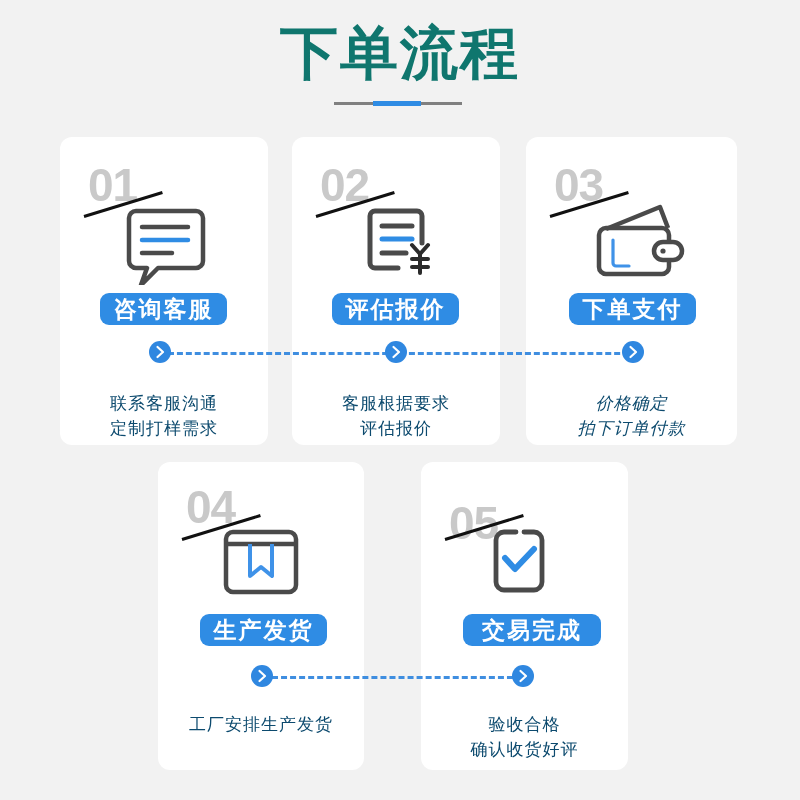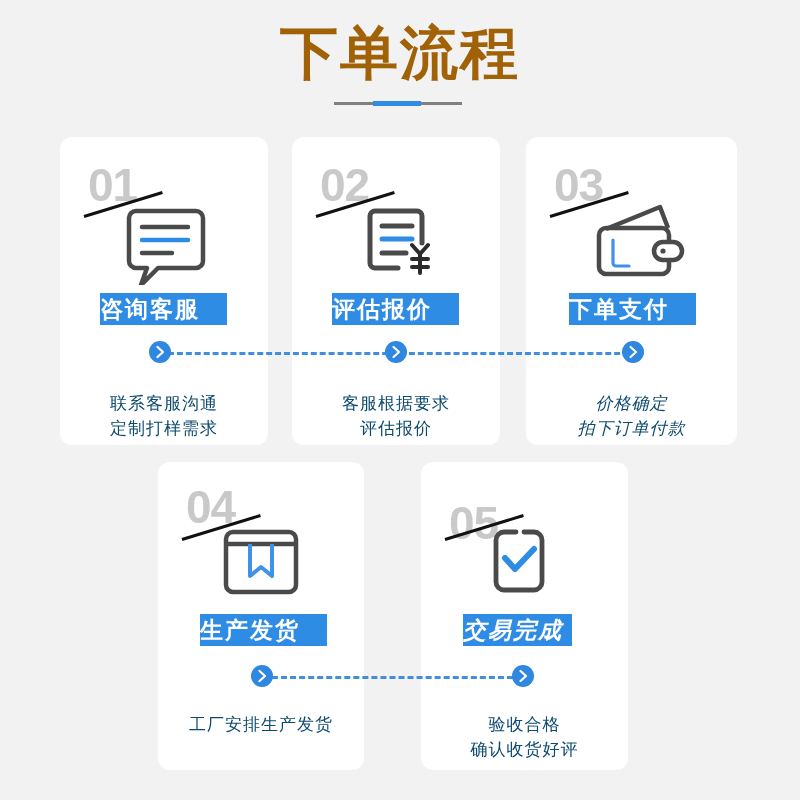--- a/index.html
+++ b/index.html
@@ -7,21 +7,21 @@
     width: 800px; height: 800px;
     background: #f2f2f2;
     font-family: "Liberation Sans", "DejaVu Sans", sans-serif;
     overflow: hidden;
   }
   #page { position: relative; width: 800px; height: 800px; background: #f2f2f2; }
 
   
   .header { position: absolute; top: 0; left: 0; width: 800px; text-align: center; }
   .page-title {
-    font-size: 58px; font-weight: bold; color: #a16207;
+    font-size: 58px; font-weight: bold; color: #0f766e;
     letter-spacing: 2px; line-height: 1; padding-top: 24px;
     font-family: "Liberation Sans", "DejaVu Sans", sans-serif;
   }
   .divider { position: absolute; top: 101px; left: 334px; width: 128px; height: 4px; }
   .divider-gray { position: absolute; left: 0; top: 1px; width: 128px; height: 3px; background: #808080; }
   .divider-blue { position: absolute; left: 39px; top: 0; width: 48px; height: 5px; background: #2f8ce4; }
 
   
   .card {
     position: absolute; background: #ffffff; border-radius: 12px;
@@ -34,22 +34,23 @@
   }
   .num-slash {
     position: absolute; width: 82px; height: 0;
     border-top: 3px solid #111111;
     transform: rotate(-17deg); transform-origin: left center;
   }
   .icon-wrap { position: absolute; }
   .badge {
     position: absolute; background: #2f8ce4; color: #ffffff;
     font-size: 23px; font-weight: bold; letter-spacing: 2px;
-    line-height: 32px; height: 32px;
-    font-family: "Liberation Sans", "DejaVu Sans", sans-serif;
+    text-align: center; line-height: 32px; height: 32px;
+    font-family: "Liberation Sans", "DejaVu Sans", sans-serif;
+    border-radius: 9px;
   }
   .desc {
     position: absolute; text-align: center; color: #0c4a6e;
     font-size: 17px; line-height: 25px; letter-spacing: 1px;
     font-family: "Liberation Sans", "DejaVu Sans", sans-serif;
   }
 
   
   .conn-line {
     position: absolute; height: 0; border-top: 3px dashed #3f8ee0;
@@ -184,21 +185,21 @@
     <div class="card-num" style="left:28px; top:38px;">05</div>
     <div class="num-slash" style="left:24px; top:76px;"></div>
 
     <div class="icon-wrap" style="left:63px; top:62px; width:82px; height:80px;">
       <svg width="82" height="80" viewBox="0 0 82 80">
         <path d="M32 8 H20 a8 8 0 0 0 -8 8 V58 a8 8 0 0 0 8 8 H50 a8 8 0 0 0 8 -8 V16 a8 8 0 0 0 -8 -8 H40" fill="none" stroke="#4a4a4a" stroke-width="4.8" stroke-linecap="round"></path>
         <path d="M21 34 L31 45 L50 25" fill="none" stroke="#2f8ce4" stroke-width="6" stroke-linecap="round" stroke-linejoin="round"></path>
       </svg>
     </div>
 
-    <div class="badge" style="left:42px; top:152px; width:109px;font-style:italic;">交易完成</div>
+    <div class="badge" style="left:42px; top:152px; width:138px;">交易完成</div>
 
     <div class="desc" style="left:0; top:250px; width:207px;">
       <div>验收合格</div>
       <div>确认收货好评</div>
     </div>
   </div>
 
   <div class="conn-line" style="left:272px; top:676px; width:250px;"></div>
   <div class="conn-dot" style="left:251px; top:665px;">
     <svg width="22" height="22" viewBox="0 0 22 22">

